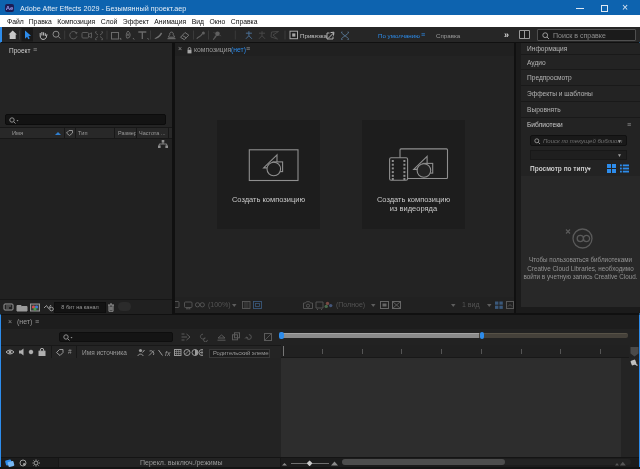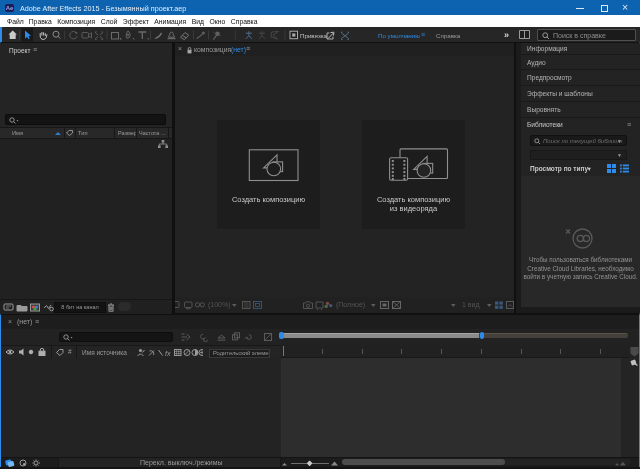--- a/index.html
+++ b/index.html
@@ -5,21 +5,21 @@
   html,body{margin:0;padding:0;}
   body{width:640px;height:469px;position:relative;background:#101010;
        font-family:"Liberation Sans",sans-serif;overflow:hidden;}
   .abs{position:absolute;}
 </style>
 </head>
 <body>
 
 <div class="abs" style="left:0;top:0;width:640px;height:15px;background:#0d63af;"></div>
 <div class="abs" style="left:5px;top:3.5px;width:9px;height:8px;background:#1c1c54;border-radius:2px;color:#9f9ff2;font-size:6px;font-weight:bold;line-height:8px;text-align:center;">Ae</div>
-<div class="abs" style="left:20px;top:4px;font-size:7.2px;color:#e3ecf5;">Adobe After Effects 2015 - Безымянный проект.aep</div>
+<div class="abs" style="left:20px;top:4px;font-size:7.2px;color:#e3ecf5;">Adobe After Effects 2029 - Безымянный проект.aep</div>
 <div class="abs" style="left:576px;top:7.5px;width:8px;height:1px;background:#dfe8f2;"></div>
 <div class="abs" style="left:601px;top:4.5px;width:5px;height:5px;border:1px solid #dfe8f2;"></div>
 <div class="abs" style="left:622px;top:0.5px;font-size:10.5px;color:#dfe8f2;">×</div>
 
 <div class="abs" style="left:0;top:15px;width:640px;height:11.5px;background:#ffffff;"></div>
 <div class="abs" style="left:7px;top:17.5px;font-size:6.8px;color:#101010;">
 <span style="margin-right:5px;">Файл</span><span style="margin-right:5.5px;">Правка</span><span style="margin-right:5.5px;">Композиция</span><span style="margin-right:5.5px;">Слой</span><span style="margin-right:5.5px;">Эффект</span><span style="margin-right:5.5px;">Анимация</span><span style="margin-right:5.5px;">Вид</span><span style="margin-right:5.5px;">Окно</span><span>Справка</span>
 </div>
 
 <div class="abs" style="left:0;top:26.5px;width:640px;height:15.5px;background:#262626;"></div>

